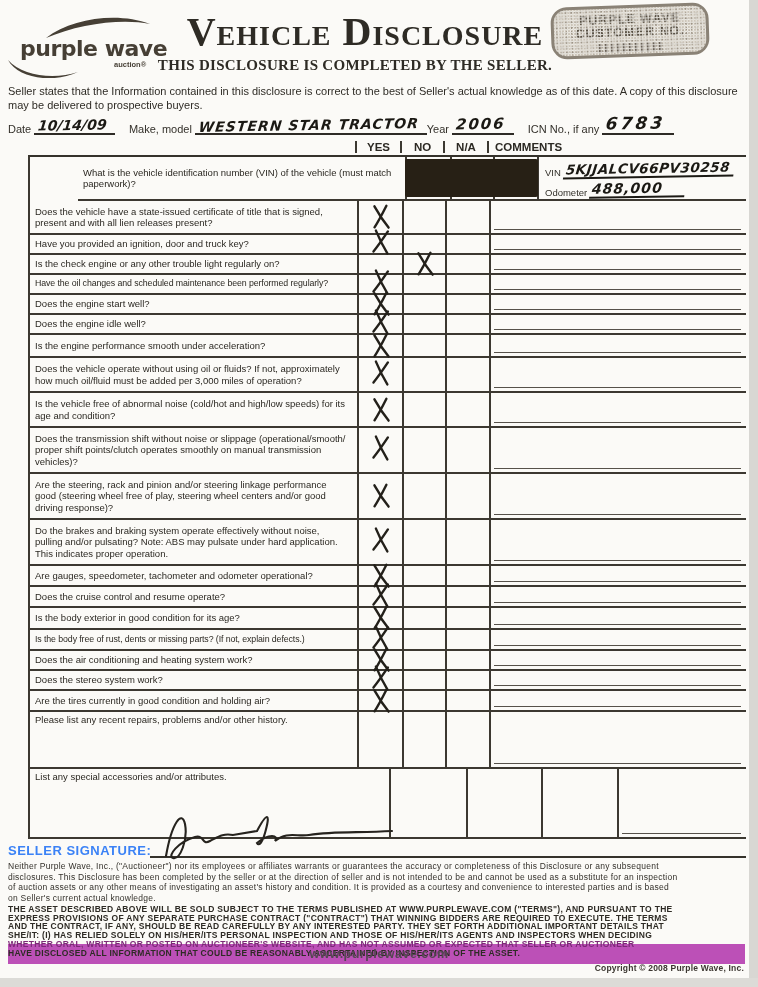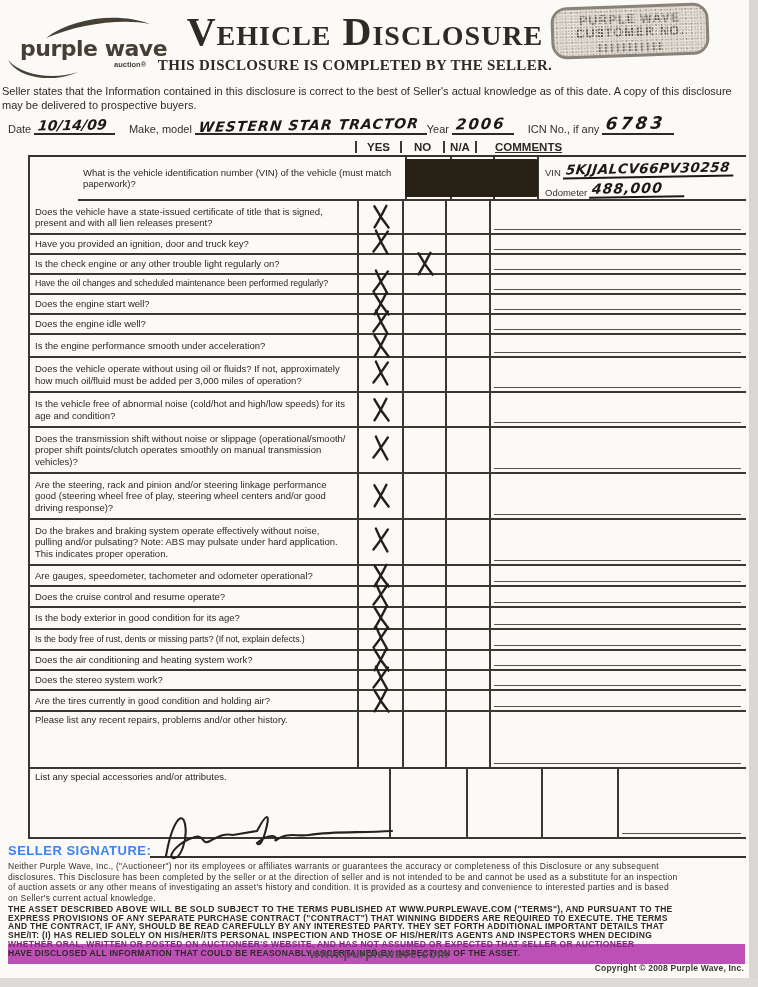--- a/index.html
+++ b/index.html
@@ -33,42 +33,42 @@
          background-size:5px 5px,7px 7px,3px 3px;
          text-align:center;padding-top:5px;box-sizing:border-box;}
   .stamp::after{content:"";position:absolute;inset:0;border-radius:12px;
          background-image:radial-gradient(rgba(250,249,245,.75) 1px,transparent 1.3px);
          background-size:3px 3px;pointer-events:none;}
   .stamp-line{font-weight:700;font-size:12.5px;letter-spacing:1px;color:#564e42;
               line-height:13px;text-shadow:0 0 1px #564e42;}
   .stamp-smudge{margin:4px auto 0;width:64px;height:9px;filter:blur(.6px);
         background:repeating-linear-gradient(90deg,#6b6257 0 3px,transparent 3px 6px);}
 
-  .intro{position:absolute;top:84px;left:2px;width:744px;font-size:11px;line-height:14px;color:#2f2c26;}
+  .intro{position:absolute;top:84px;left:8px;width:744px;font-size:11px;line-height:14px;color:#2f2c26;}
 
   .fields{position:absolute;top:113px;left:8px;width:744px;display:flex;align-items:flex-end;
           font-size:11px;white-space:nowrap;}
   .flabel{padding-right:3px;}
   .fval{border-bottom:2px solid #2e2b26;padding:0 8px 0 4px;}
   .hand{display:inline-block;font-family:"DejaVu Sans",sans-serif;font-style:italic;font-weight:700;
         transform:skewX(-7deg) rotate(-1deg);color:#1b1914;}
   .hv-date{font-size:14px;}
   .hv-make{font-size:14px;letter-spacing:1px;}
   .hv-year{font-size:15px;letter-spacing:2px;}
   .hv-icn{font-size:17px;letter-spacing:3px;}
   .gap{width:14px;}
 
   
   .ttable{position:absolute;top:138px;left:28px;width:718px;}
   .thead{display:flex;height:17px;align-items:center;font-weight:700;font-size:11.5px;color:#2c2923;}
   .thead .hspacer{width:327px;}
   .hcell{width:45px;text-align:center;border-left:2px solid #3c3831;box-sizing:border-box;}
   .hcell.no{width:43px;}
-  .hcell.na{width:32px;}
-  .hcomments{flex:1;border-left:2px solid #3c3831;padding-left:18px;box-sizing:border-box;text-decoration:underline;}
+  .hcell.na{width:44px;}
+  .hcomments{flex:1;border-left:2px solid #3c3831;padding-left:6px;box-sizing:border-box;}
 
   .tbody{border-top:2.5px solid #35322b;border-left:2px solid #3c3831;}
   .trow{position:relative;display:flex;border-bottom:2px solid #3c3831;box-sizing:border-box;}
   .h20{height:20px;} .h21{height:21px;} .h22{height:22px;} .h23{height:23px;}
   .h34{height:34px;} .h35{height:35px;} .h44{height:44px;margin-left:48px;} .h46{height:46px;}
   .h57{height:57px;} .h70{height:70px;gap:32px;}
   .qcell{width:327px;box-sizing:border-box;padding:2px 8px 2px 5px;font-size:9.5px;
          line-height:11.5px;color:#2b2822;display:flex;align-items:center;}
   .condensed .qcell{font-size:8.8px;letter-spacing:-0.1px;}
   .acell{width:45px;border-left:2px solid #3c3831;box-sizing:border-box;position:relative;

